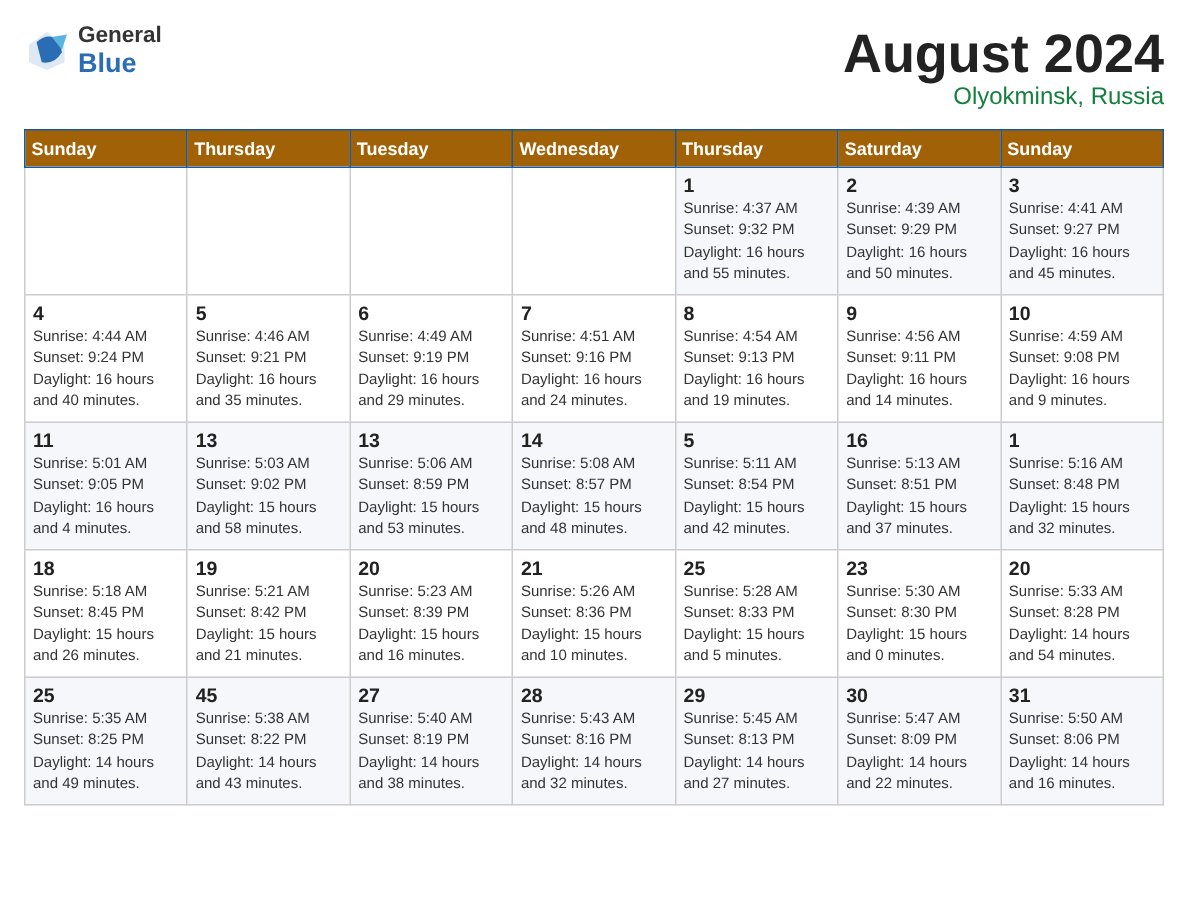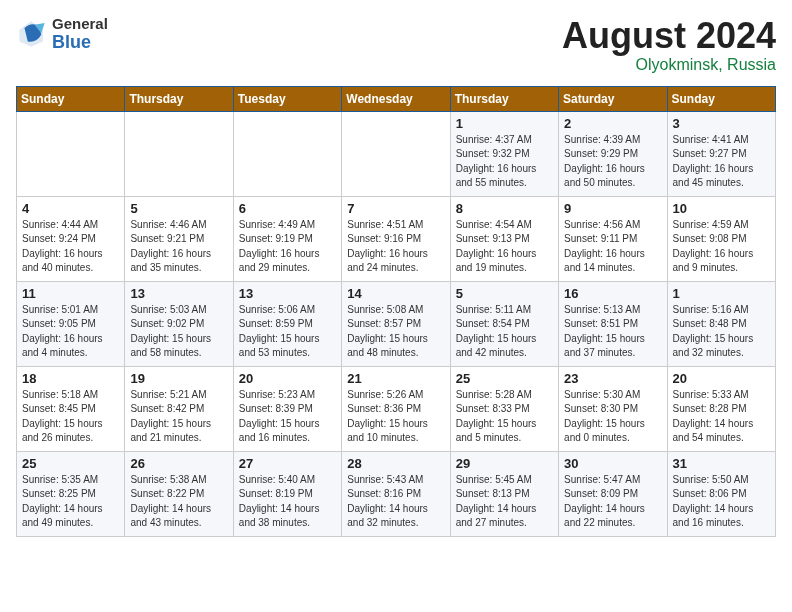--- a/index.html
+++ b/index.html
@@ -244,21 +244,21 @@
             <span class="day-num">20</span>
             <div class="day-info">Sunrise: 5:33 AM<br>Sunset: 8:28 PM<br>Daylight: 14 hours<br>and 54 minutes.</div>
           </td>
         </tr>
         <tr>
           <td>
             <span class="day-num">25</span>
             <div class="day-info">Sunrise: 5:35 AM<br>Sunset: 8:25 PM<br>Daylight: 14 hours<br>and 49 minutes.</div>
           </td>
           <td>
-            <span class="day-num">26</span>
+            <span class="day-num">45</span>
             <div class="day-info">Sunrise: 5:38 AM<br>Sunset: 8:22 PM<br>Daylight: 14 hours<br>and 43 minutes.</div>
           </td>
           <td>
             <span class="day-num">27</span>
             <div class="day-info">Sunrise: 5:40 AM<br>Sunset: 8:19 PM<br>Daylight: 14 hours<br>and 38 minutes.</div>
           </td>
           <td>
             <span class="day-num">28</span>
             <div class="day-info">Sunrise: 5:43 AM<br>Sunset: 8:16 PM<br>Daylight: 14 hours<br>and 32 minutes.</div>
           </td>

